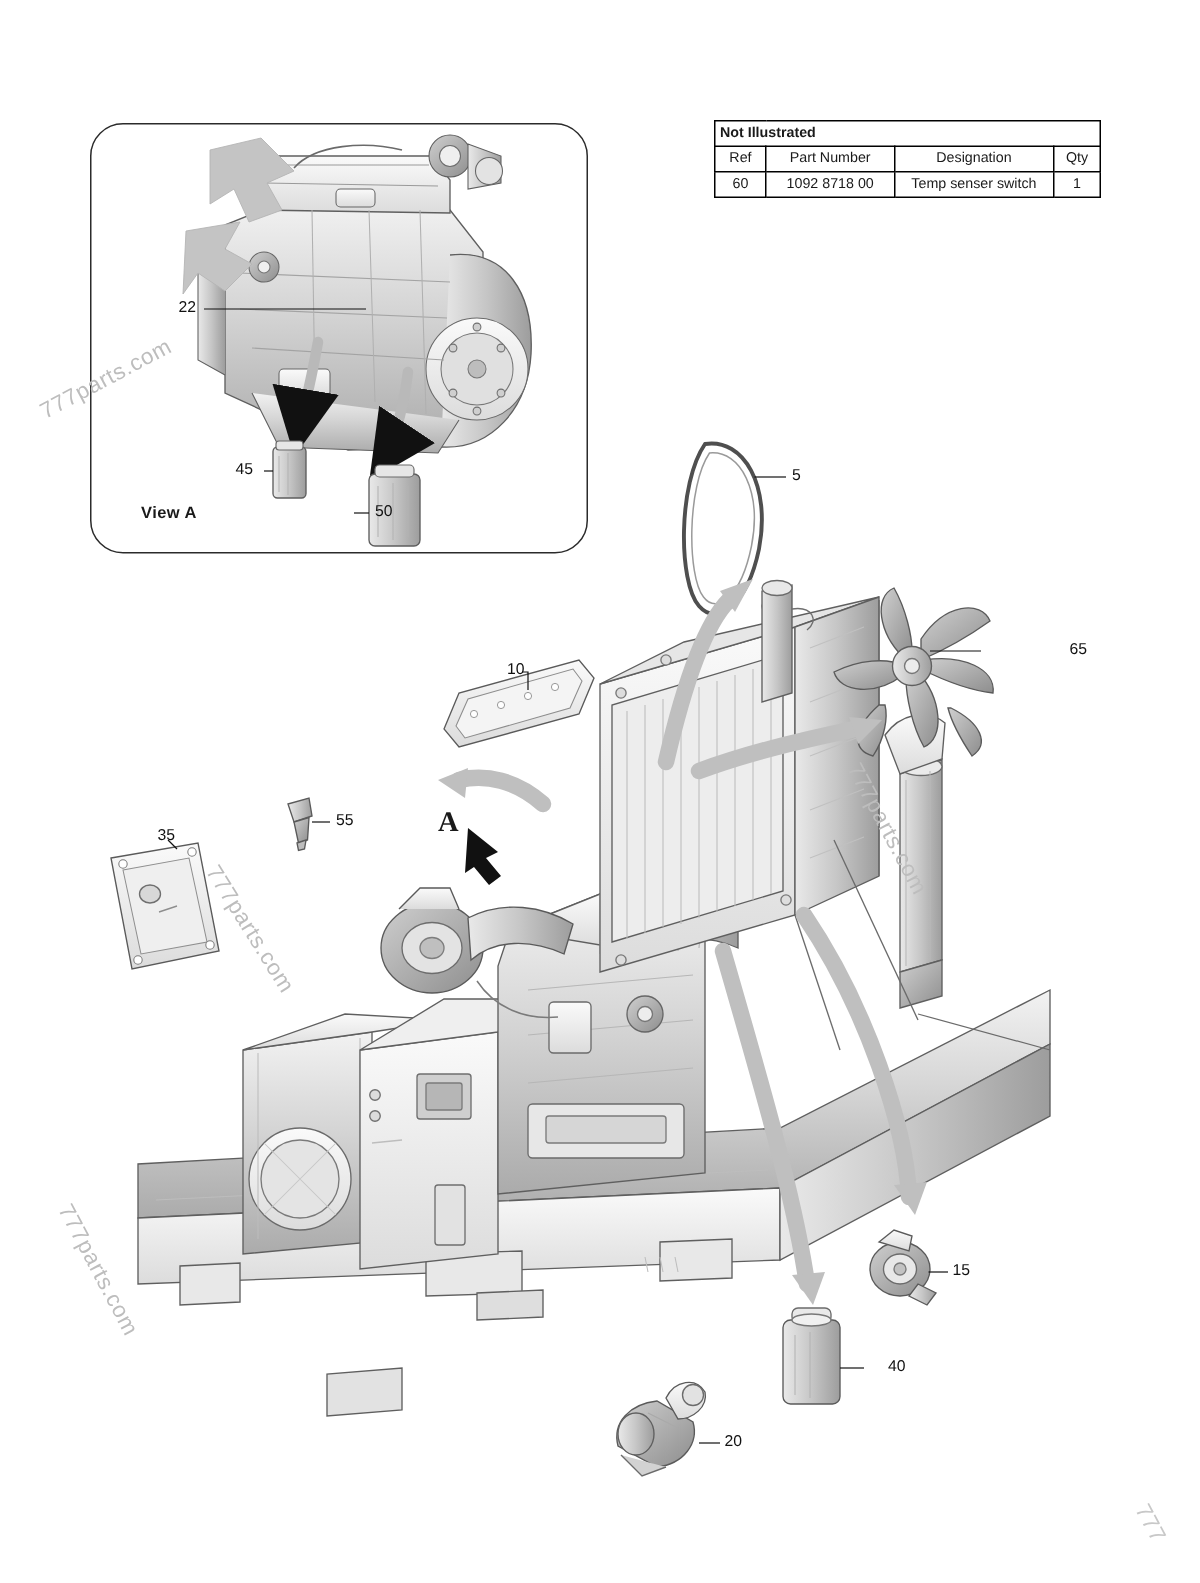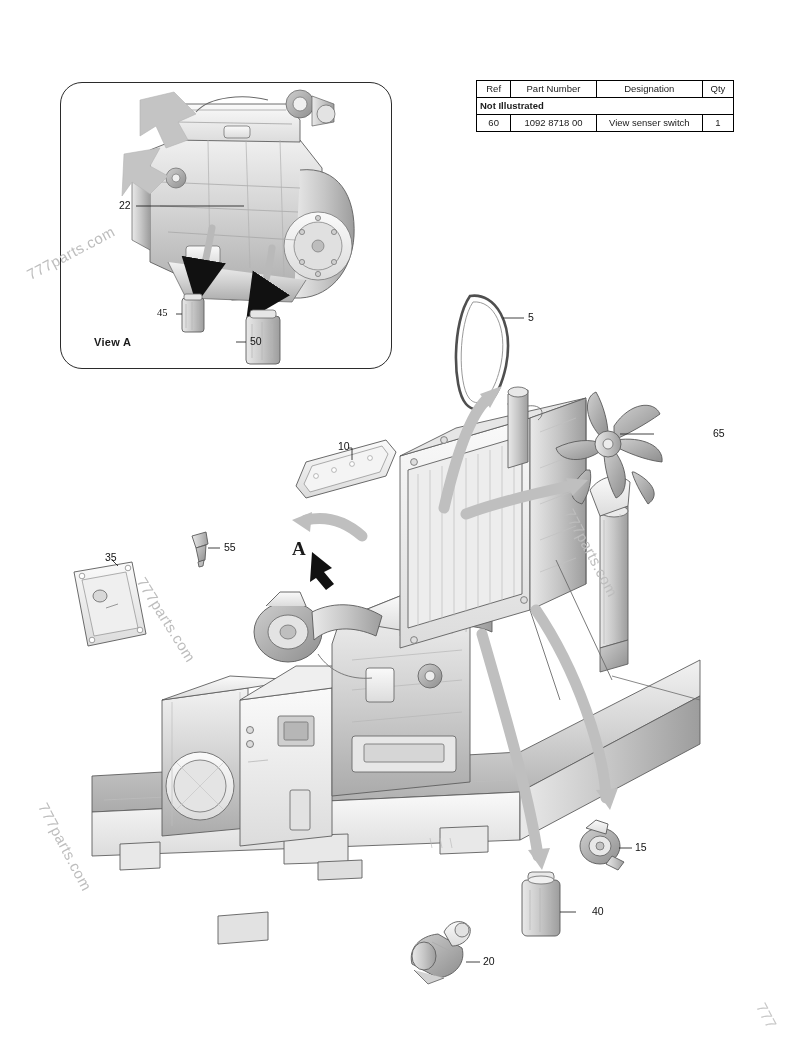--- a/index.html
+++ b/index.html
@@ -109,32 +109,32 @@
   }
 </style>
 </head>
 <body>
 
 <div id="page">
 
   <table class="ni-table">
     <tbody>
         <tr>
+      <td class="ni-title-cell" colspan="4">Not Illustrated</td>
+    </tr>
+    <tr>
       <th class="col-ref">Ref</th>
       <th class="col-pn">Part Number</th>
       <th class="col-des">Designation</th>
       <th class="col-qty">Qty</th>
     </tr>
     <tr>
-      <td class="ni-title-cell" colspan="4">Not Illustrated</td>
-    </tr>
-    <tr>
       <td>60</td>
       <td>1092 8718 00</td>
-      <td>View senser switch</td>
+      <td>Temp senser switch</td>
       <td>1</td>
     </tr>
   </tbody>
     </table>
 
   <div class="viewA-box"></div>
   <div class="viewA-label">View A</div>
 
   <svg class="stage" viewBox="0 0 800 1055">
     <defs>
@@ -433,21 +433,21 @@
       <path d="M620 434 L654 434"></path>
       <path d="M118 566 L112 560"></path>
       <path d="M208 548 L220 548"></path>
       <path d="M619 848 L632 848"></path>
       <path d="M560 912 L576 912"></path>
       <path d="M466 962 L480 962"></path>
     </g>
   </svg>
 
   <div class="callout" style="left:119px; top:199px;">22</div>
-  <div class="callout" style="left:157px; top:307px;font-family:Liberation Serif, serif;">45</div>
+  <div class="callout" style="left:157px; top:307px;">45</div>
   <div class="callout" style="left:217px; top:335px;padding-left:33px;">50</div>
 
   <div class="callout" style="left:528px; top:311px;">5</div>
   <div class="callout" style="left:338px; top:440px;">10</div>
   <div class="callout" style="left:635px; top:841px;">15</div>
   <div class="callout" style="left:483px; top:955px;">20</div>
   <div class="callout" style="left:105px; top:551px;">35</div>
   <div class="callout" style="left:592px; top:905px;">40</div>
   <div class="callout" style="left:224px; top:541px;">55</div>
   <div class="callout" style="left:665px; top:427px;margin-left:48px;">65</div>

